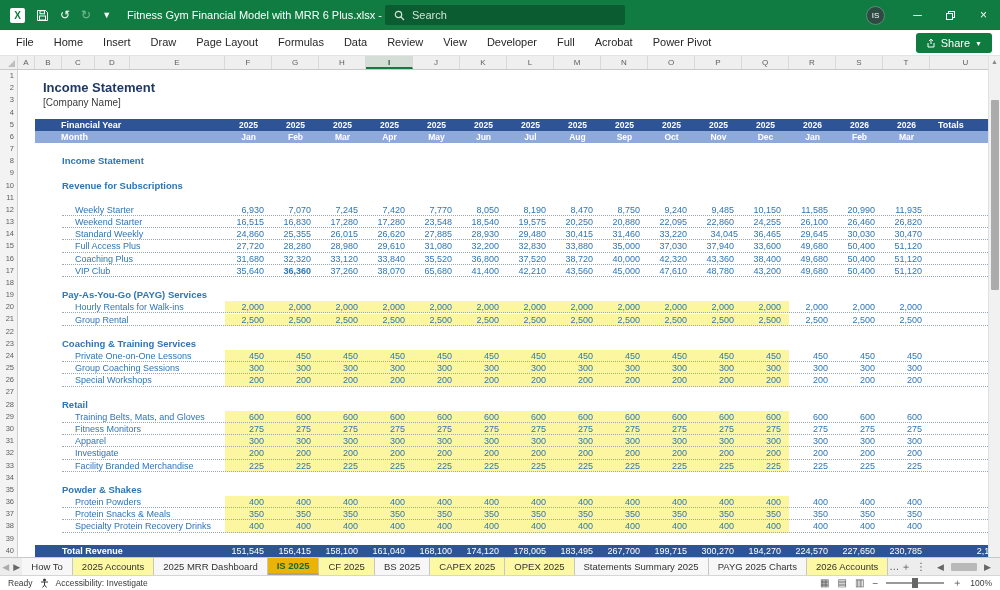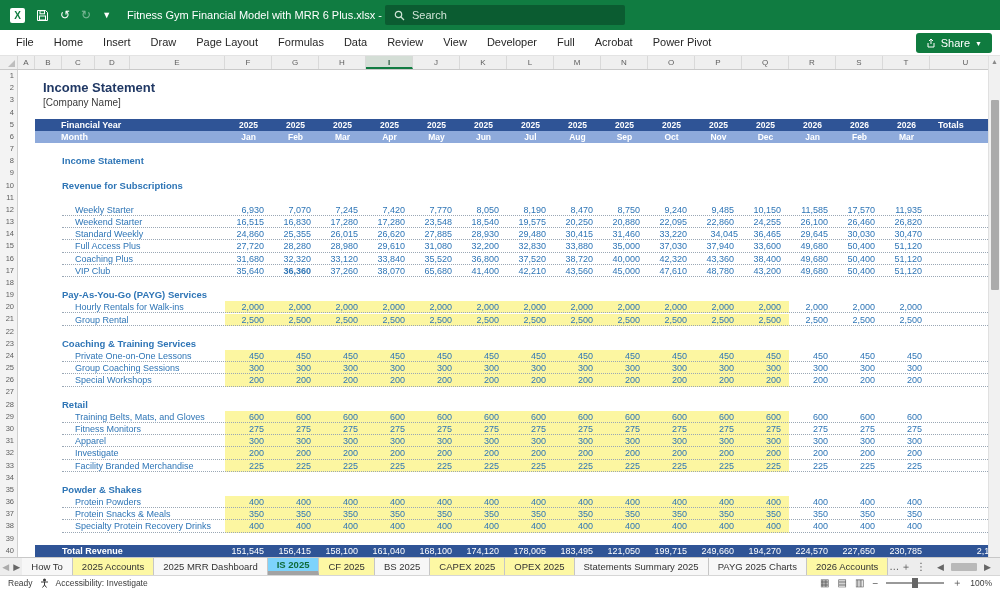--- a/index.html
+++ b/index.html
@@ -61,21 +61,21 @@
 #vscroll{position:absolute;top:56px;right:0;width:12px;height:501px;background:#F1F1F1;border-left:1px solid #E0E0E0}
 #vthumb{position:absolute;left:2px;top:44px;width:8px;height:190px;background:#ABABAB;border-radius:1px}
 .varrow{display:block;text-align:center;font-size:7px;color:#8a8a8a;line-height:12px}
 
 
 #tabstrip{position:absolute;left:0;top:557px;width:1000px;height:18px;background:#EDEDED;border-top:1px solid #C8C8C8;display:flex;align-items:stretch;overflow:hidden}
 .tnav{width:17px;display:flex;align-items:center;justify-content:center;font-size:9px;color:#666}
 .tnav.dim{color:#ABABAB}
 .stab{flex:none;display:flex;align-items:center;padding:0 9px;font-size:9.5px;color:#333;border-right:1px solid #C6C6C6;white-space:nowrap;background:#F7F7F7}
 .stab.yellow{background:#FDF8A4}
-.stab.active{background:#7dd3fc;color:#0E6B3A;font-weight:bold;border-bottom:4px solid #a3a3a3}
+.stab.active{background:#eab308;color:#0E6B3A;font-weight:bold;border-bottom:2px solid #a3a3a3}
 .tctrl{display:flex;align-items:center;justify-content:center;font-size:10px;color:#555;width:18px}
 .tright{margin-left:auto;display:flex;align-items:center;gap:2px;padding-right:4px}
 .hthumb{width:26px;height:8px;background:#B9B9B9;border-radius:1px}
 
 
 #statusbar{position:absolute;left:0;top:575px;width:1000px;height:15px;background:#FFFFFF;border-top:1px solid #D6D6D6;display:flex;align-items:center;font-size:8.5px;color:#3b3b3b}
 #statusbar .left{display:flex;align-items:center;gap:7px;padding-left:8px}
 #statusbar .right{margin-left:auto;display:flex;align-items:center;gap:8px;padding-right:8px}
 .viewicon{font-size:10px;color:#555;line-height:10px}
 .zoomtrack{position:relative;width:58px;height:2px;background:#999}
@@ -104,20 +104,31 @@
     </div>
     <div class="win-title">Fitness Gym Financial Model with MRR 6 Plus.xlsx  -  Excel</div>
     <div class="searchbox">
       <span>
         <svg width="11" height="11" viewBox="0 0 11 11">
             <circle cx="4.5" cy="4.5" r="3.2" fill="none" stroke="#CFE4D6" stroke-width="1.2"></circle>
             <line x1="7" y1="7" x2="10" y2="10" stroke="#CFE4D6" stroke-width="1.2"></line>
           </svg>
       </span>
       <span>Search</span>
+    </div>
+    <div class="tb-right">
+      <div class="avatar">IS</div>
+      <div class="winbtn">─</div>
+      <div class="winbtn">
+        <svg width="9" height="9" viewBox="0 0 9 9">
+            <rect x="2.5" y="0.5" width="6" height="6" fill="none" stroke="#fff"></rect>
+            <rect x="0.5" y="2.5" width="6" height="6" fill="#107C41" stroke="#fff"></rect>
+          </svg>
+      </div>
+      <div class="winbtn">×</div>
     </div>
   </div>
 
   <div id="ribbonrow">
     <div id="ribbon-tabs">
         <div class="rtab">File</div>
         <div class="rtab">Home</div>
         <div class="rtab">Insert</div>
         <div class="rtab">Draw</div>
         <div class="rtab">Page Layout</div>
@@ -263,21 +274,21 @@
         <span class="vcell" style="left: 348px;">7,420</span>
         <span class="vcell" style="left: 395px;">7,770</span>
         <span class="vcell" style="left: 442px;">8,050</span>
         <span class="vcell" style="left: 489px;">8,190</span>
         <span class="vcell" style="left: 536px;">8,470</span>
         <span class="vcell" style="left: 583px;">8,750</span>
         <span class="vcell" style="left: 630px;">9,240</span>
         <span class="vcell" style="left: 677px;">9,485</span>
         <span class="vcell" style="left: 724px;">10,150</span>
         <span class="vcell" style="left: 771px;">11,585</span>
-        <span class="vcell" style="left: 818px;">17,570</span>
+        <span class="vcell" style="left: 818px;">20,990</span>
         <span class="vcell" style="left: 865px;">11,935</span>
       </div>
       <div class="row" style="top: 146.1px;">
         <div class="dotline"></div>
         <span class="rlabel">Weekend Starter</span>
         <span class="vcell" style="left: 207px;">16,515</span>
         <span class="vcell" style="left: 254px;">16,830</span>
         <span class="vcell" style="left: 301px;">17,280</span>
         <span class="vcell" style="left: 348px;">17,280</span>
         <span class="vcell" style="left: 395px;">23,548</span>
@@ -631,23 +642,23 @@
       <div class="row total" style="top: 474.825px;">
         <span class="rlabel">Total Revenue</span>
         <span class="vcell" style="left: 190px;">151,545</span>
         <span class="vcell" style="left: 237px;">156,415</span>
         <span class="vcell" style="left: 284px;">158,100</span>
         <span class="vcell" style="left: 331px;">161,040</span>
         <span class="vcell" style="left: 378px;">168,100</span>
         <span class="vcell" style="left: 425px;">174,120</span>
         <span class="vcell" style="left: 472px;">178,005</span>
         <span class="vcell" style="left: 519px;">183,495</span>
-        <span class="vcell" style="left: 566px;">121,050</span>
+        <span class="vcell" style="left: 566px;">267,700</span>
         <span class="vcell" style="left: 613px;">199,715</span>
-        <span class="vcell" style="left: 660px;">249,660</span>
+        <span class="vcell" style="left: 660px;">300,270</span>
         <span class="vcell" style="left: 707px;">194,270</span>
         <span class="vcell" style="left: 754px;">224,570</span>
         <span class="vcell" style="left: 801px;">227,650</span>
         <span class="vcell" style="left: 848px;">230,785</span>
         <span class="vcell" style="left: 895px; width: 86px; padding-right: 0px;">2,118,765</span>
       </div>
     </div>
 
   <div id="vscroll">
     <span class="varrow">▲</span>

